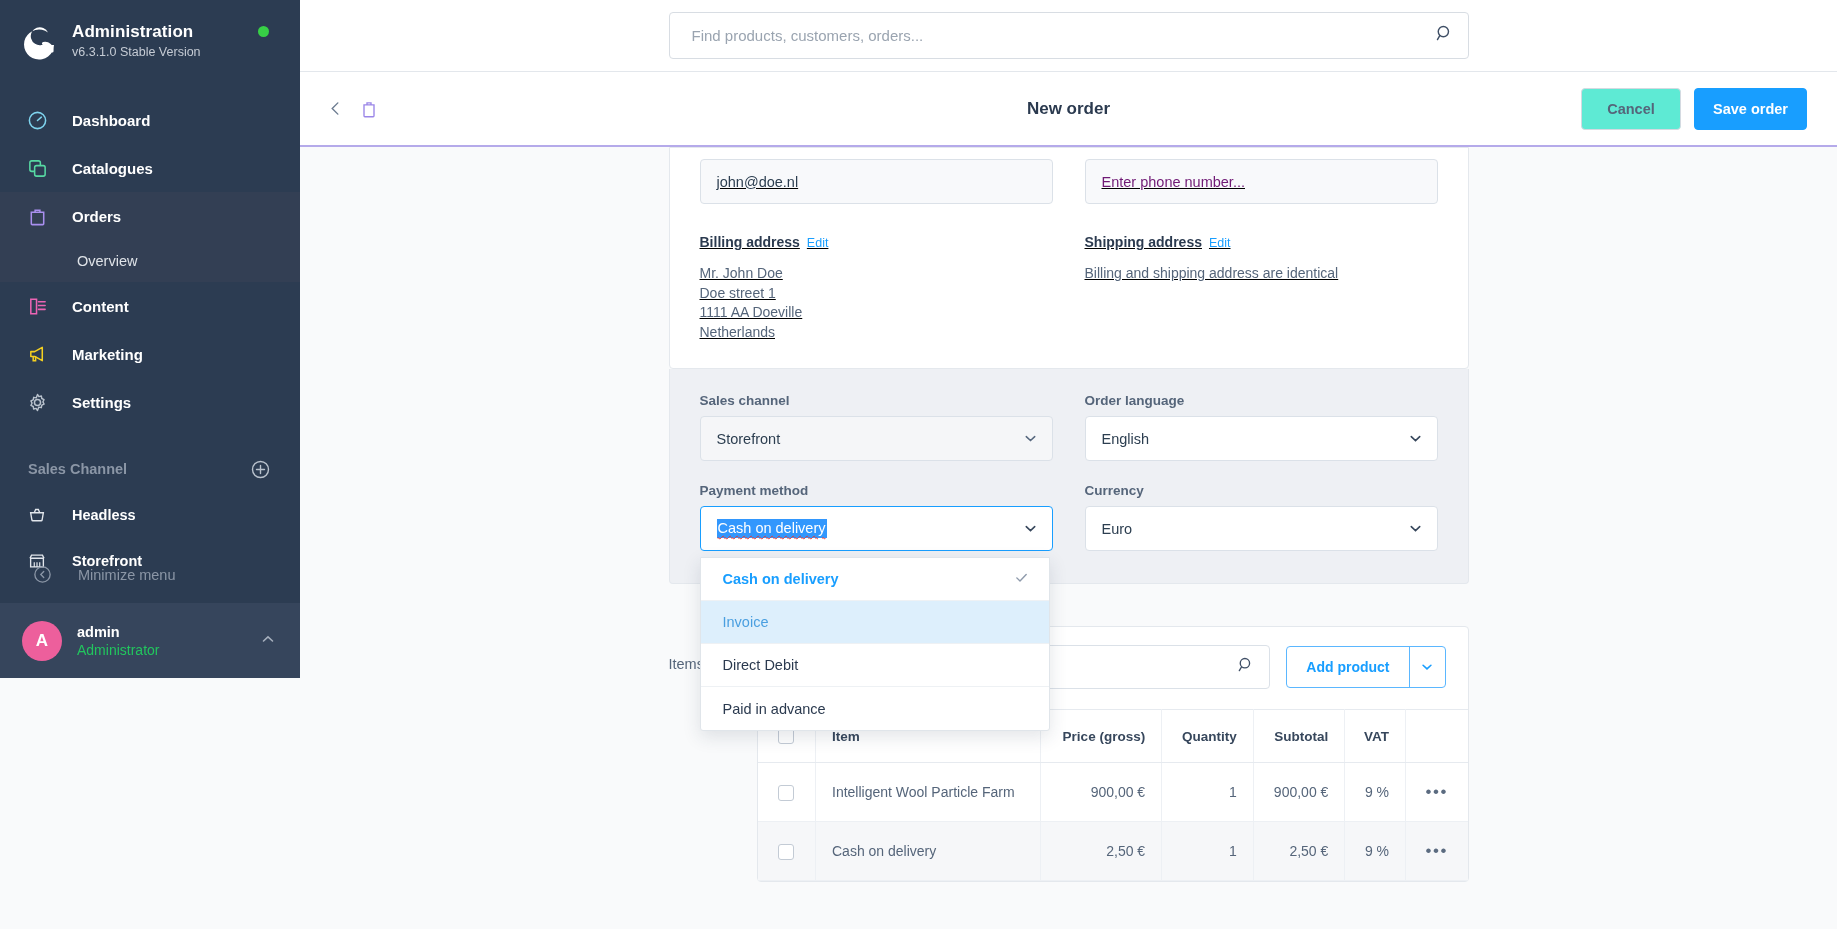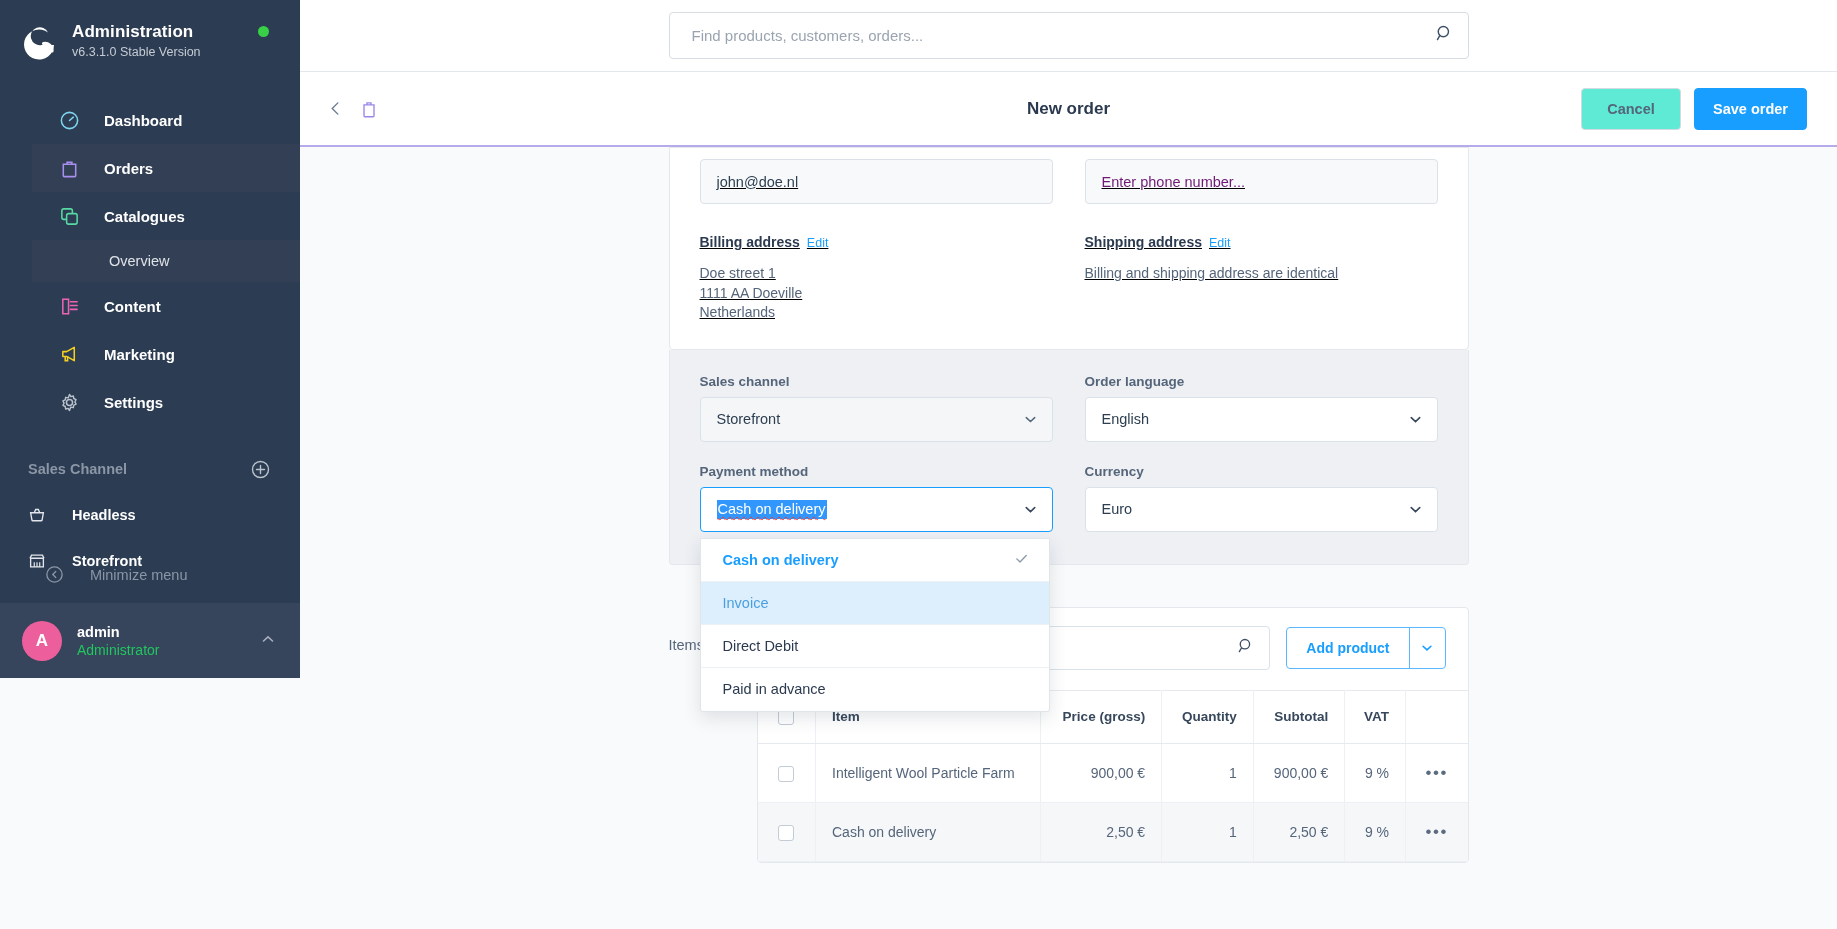--- a/index.html
+++ b/index.html
@@ -15,42 +15,42 @@
     width: 300px; height: 678px; flex: 0 0 300px;
     background: #2c3c52; color: #fff;
     display: flex; flex-direction: column; position: relative;
   }
   .sb-head { display: flex; align-items: flex-start; padding: 22px 20px 18px 18px; position: relative; }
   .sb-logo { width: 42px; height: 42px; flex: 0 0 42px; margin-right: 12px; margin-top: 2px; }
   .sb-title { font-size: 17px; font-weight: bold; color: #fff; letter-spacing: .1px; }
   .sb-version { font-size: 12.5px; color: #c5cbd4; margin-top: 3px; }
   .sb-dot { width: 11px; height: 11px; border-radius: 50%; background: #37d046; position: absolute; right: 31px; top: 26px; }
 
-  .sb-nav { margin-top: 12px; margin-left: 32px; }
+  .sb-nav { margin-top: 12px; }
   .sb-item {
     display: flex; align-items: center; height: 48px; padding-left: 26px;
     font-size: 15px; font-weight: bold; color: #fff; cursor: pointer;
   }
   .sb-item .ic { width: 22px; height: 22px; flex: 0 0 22px; margin-right: 24px; display: flex; align-items: center; justify-content: center; }
   .sb-item.active-group { background: #333f54; }
   .sb-sub {
     display: flex; align-items: center; height: 42px; padding-left: 77px;
     font-size: 14.5px; color: #dfe3e8; background: #333f54; cursor: pointer; font-weight: normal;
   }
   .sb-section {
     display: flex; align-items: center; justify-content: space-between;
     padding: 0 30px 0 28px; height: 46px; margin-top: 20px;
     font-size: 14.5px; color: #8b96a6; font-weight: bold;
   }
   .sb-plus { width: 19px; height: 19px; cursor: pointer; }
   .sb-chan { display: flex; align-items: center; height: 46px; padding-left: 26px; font-size: 14.5px; font-weight: bold; color: #fff; cursor: pointer; }
   .sb-chan .ic { width: 22px; height: 22px; flex: 0 0 22px; margin-right: 24px; display: flex; align-items: center; justify-content: center; }
 
   .sb-min {
-    position: absolute; bottom: 75px; left: 12px; right: 0; height: 56px;
+    position: absolute; bottom: 75px; left: 0; right: 0; height: 56px;
     display: flex; align-items: center; padding-left: 32px;
     font-size: 14.5px; color: #8b96a6; background: #31405600; cursor: pointer;
   }
   .sb-min .ic { width: 22px; height: 22px; flex: 0 0 22px; margin-right: 24px; }
   .sb-user {
     position: absolute; bottom: 0; left: 0; right: 0; height: 75px;
     background: #36455c; display: flex; align-items: center; padding: 0 24px 0 22px;
   }
   .sb-avatar {
     width: 40px; height: 40px; border-radius: 50%; background: #ed5f9c;
@@ -206,38 +206,38 @@
     <div class="sb-item">
       <span class="ic">
         <svg viewBox="0 0 22 22" width="21" height="21">
             <circle cx="11" cy="11" r="8.5" fill="none" stroke="#7fd4ee" stroke-width="1.6"></circle>
             <path d="M11 11 L15 7.5" stroke="#7fd4ee" stroke-width="1.6" stroke-linecap="round"></path>
           </svg>
       </span>
       <span>Dashboard</span>
     </div>
 
+    <div class="sb-item">
+      <span class="ic">
+        <svg viewBox="0 0 22 22" width="21" height="21">
+            <rect x="3" y="3" width="11" height="11" rx="2" fill="none" stroke="#57d9a3" stroke-width="1.6"></rect>
+            <rect x="8" y="8" width="11" height="11" rx="2" fill="#2c3c52" stroke="#57d9a3" stroke-width="1.6"></rect>
+          </svg>
+      </span>
+      <span>Catalogues</span>
+    </div>
+
     <div class="sb-item active-group">
       <span class="ic">
         <svg viewBox="0 0 22 22" width="21" height="21">
             <path d="M4.5 6.5 h13 v12 a1 1 0 0 1 -1 1 h-11 a1 1 0 0 1 -1 -1 Z" fill="none" stroke="#a98fef" stroke-width="1.6"></path>
             <path d="M8.5 6.5 V4.5 h5 v2" fill="none" stroke="#a98fef" stroke-width="1.6"></path>
           </svg>
       </span>
       <span>Orders</span>
-    </div>
-
-    <div class="sb-item">
-      <span class="ic">
-        <svg viewBox="0 0 22 22" width="21" height="21">
-            <rect x="3" y="3" width="11" height="11" rx="2" fill="none" stroke="#57d9a3" stroke-width="1.6"></rect>
-            <rect x="8" y="8" width="11" height="11" rx="2" fill="#2c3c52" stroke="#57d9a3" stroke-width="1.6"></rect>
-          </svg>
-      </span>
-      <span>Catalogues</span>
     </div>
     <div class="sb-sub">
       <span>Overview</span>
     </div>
 
 
     <div class="sb-item">
       <span class="ic">
         <svg viewBox="0 0 22 22" width="21" height="21">
             <path d="M4 3.5 h6 v15 h-6 Z" fill="none" stroke="#ec64b4" stroke-width="1.6"></path>
@@ -366,20 +366,21 @@
           <div class="col">
             <div class="inp ph">Enter phone number...</div>
           </div>
         </div>
 
         <div class="row2" style="margin-top:30px;">
           <div class="col">
             <div class="addr-title">
               <span>Billing address</span><span class="edit">Edit</span>
             </div>
+            <div class="addr-line">Mr. John Doe</div>
             <div class="addr-line">Doe street 1</div>
             <div class="addr-line">1111 AA Doeville</div>
             <div class="addr-line">Netherlands</div>
           </div>
           <div class="col">
             <div class="addr-title">
               <span>Shipping address</span><span class="edit">Edit</span>
             </div>
             <div class="addr-line">Billing and shipping address are identical</div>
           </div>

